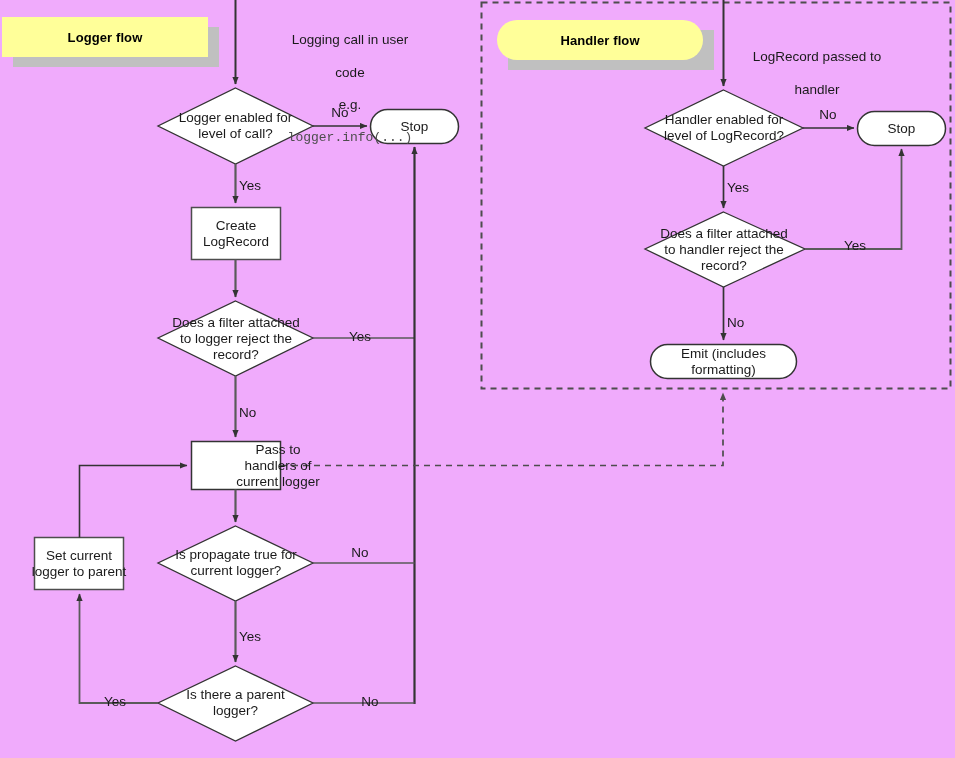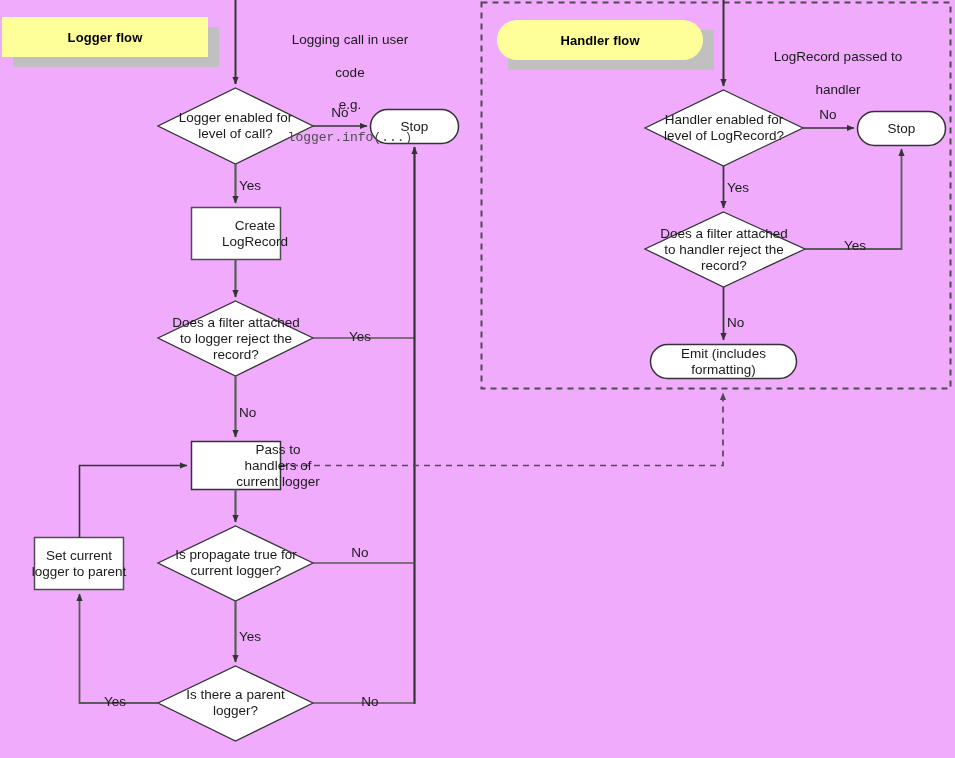--- a/index.html
+++ b/index.html
@@ -181,21 +181,21 @@
     <span>code</span><br>
     <span>e.g.</span><br>
     <span class="mono">logger.info(...)</span>
   </div>
 
   <div class="node-label" style="left:158px; top:104px; width:155px; height:44px;">Logger enabled for
 level of call?</div>
 
   <div class="node-label" style="left:370px; top:109px; width:89px; height:35px;">Stop</div>
 
-  <div class="node-label" style="left:191px; top:208px; width:90px; height:52px;margin-left:19px;">Create
+  <div class="node-label" style="left:191px; top:208px; width:90px; height:52px;">Create
 LogRecord</div>
 
   <div class="node-label" style="left:151px; top:313px; width:170px; height:52px;">Does a filter attached
 to logger reject the
 record?</div>
 
   <div class="node-label" style="left:191px; top:442px; width:90px; height:48px;margin-left:42px;">Pass to
 handlers of
 current logger</div>
 
@@ -210,21 +210,21 @@
 
   <div class="edge-label" style="left:320px; top:105px; width:40px;">No</div>
   <div class="edge-label" style="left:239px; top:178px; width:40px; text-align:left;">Yes</div>
   <div class="edge-label" style="left:340px; top:329px; width:40px;">Yes</div>
   <div class="edge-label" style="left:239px; top:405px; width:40px; text-align:left;">No</div>
   <div class="edge-label" style="left:340px; top:545px; width:40px;">No</div>
   <div class="edge-label" style="left:239px; top:629px; width:40px; text-align:left;">Yes</div>
   <div class="edge-label" style="left:95px; top:694px; width:40px;">Yes</div>
   <div class="edge-label" style="left:350px; top:694px; width:40px;">No</div>
 
-  <div class="caption" style="left:723px; top:33px; width:230px;">
+  <div class="caption" style="left:702px; top:33px; width:230px;">
     <span>LogRecord passed to</span><br>
     <span>handler</span>
   </div>
 
   <div class="node-label" style="left:643px; top:106px; width:162px; height:44px;">Handler enabled for
 level of LogRecord?</div>
 
   <div class="node-label" style="left:857px; top:111px; width:89px; height:35px;">Stop</div>
 
   <div class="node-label" style="left:638px; top:224px; width:172px; height:52px;">Does a filter attached

